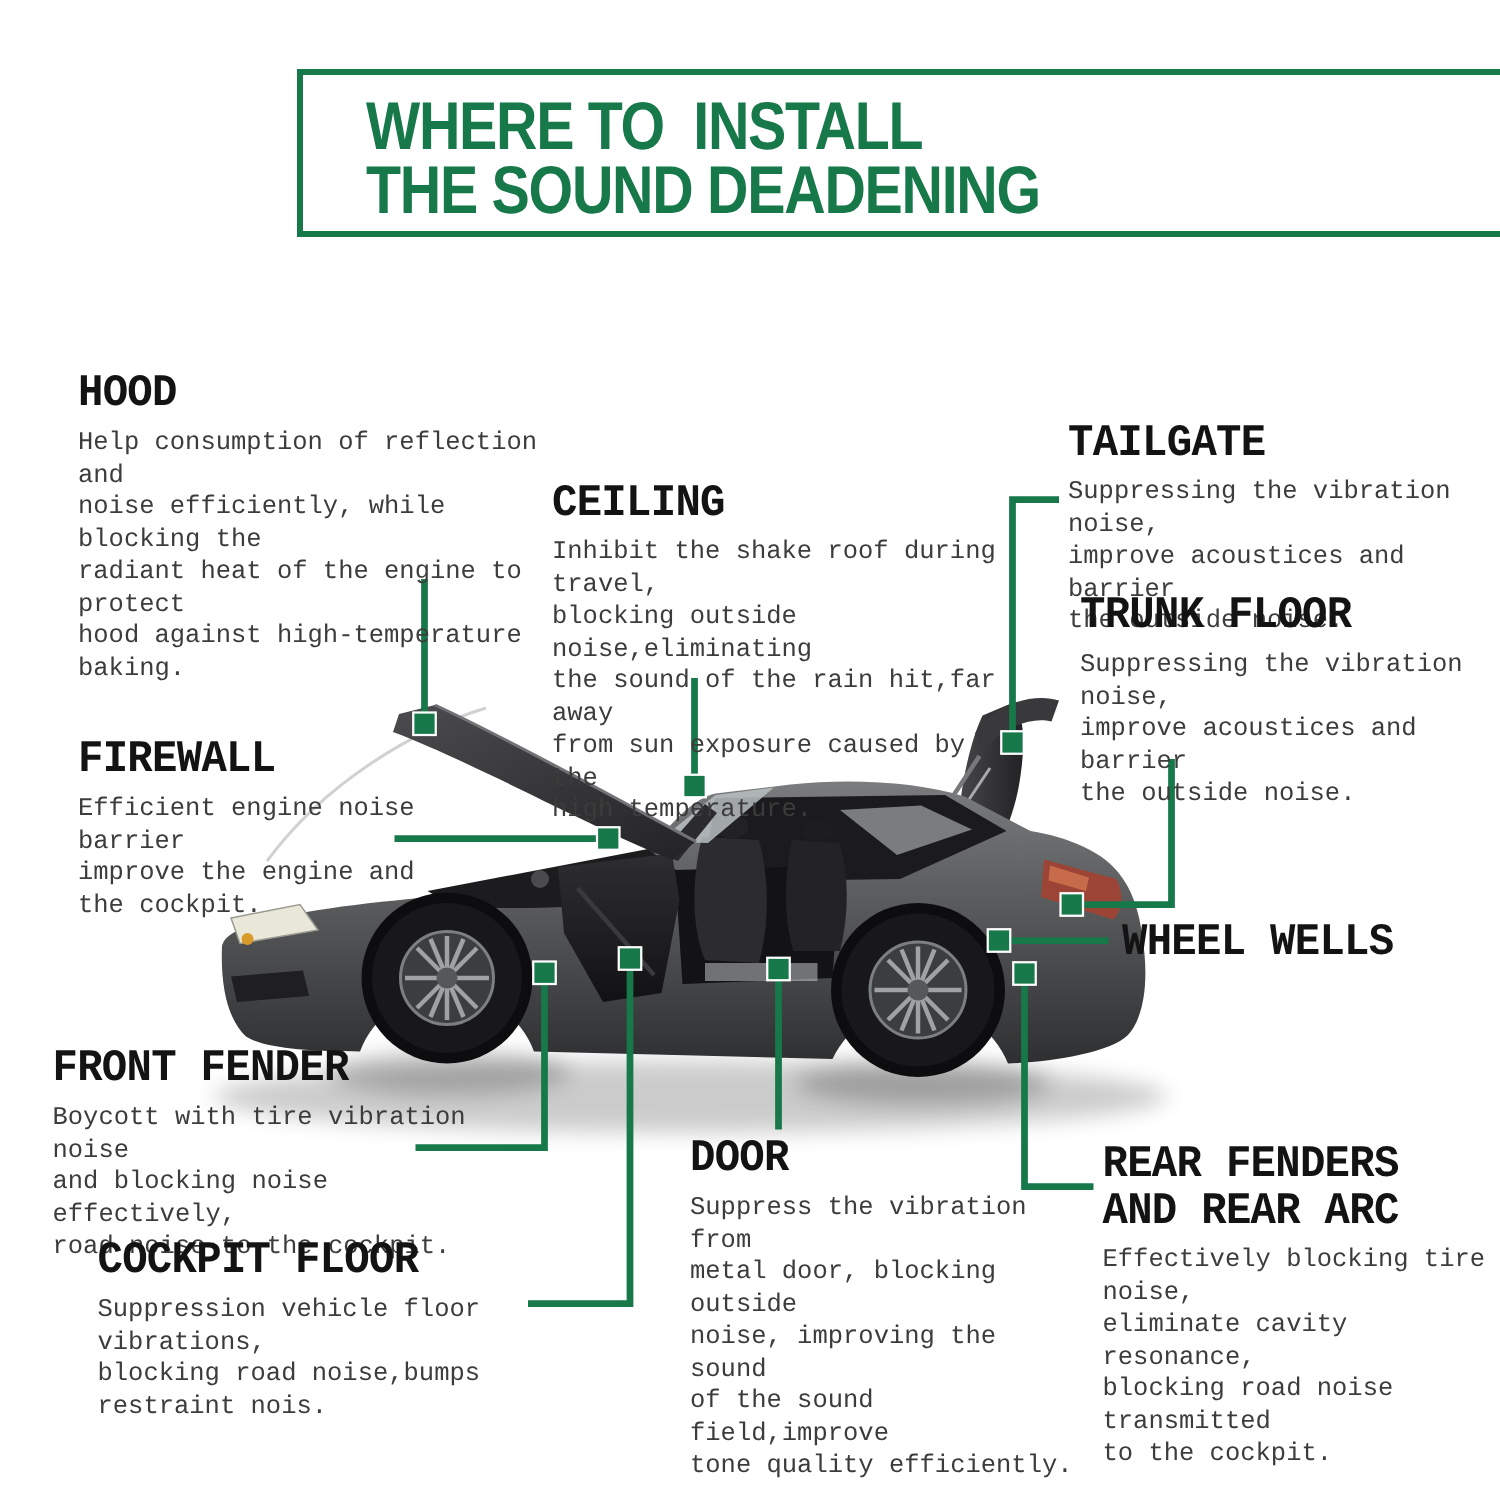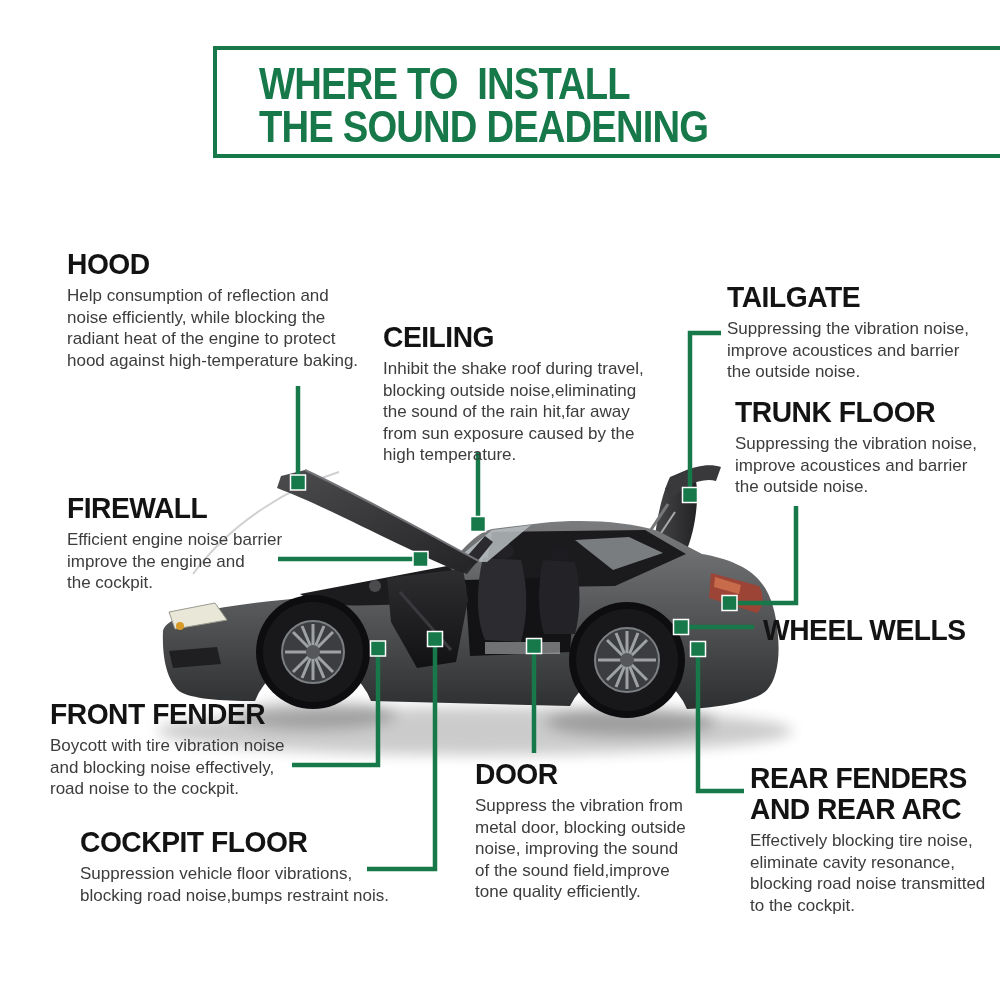--- a/index.html
+++ b/index.html
@@ -1,29 +1,29 @@
 <!DOCTYPE html>
 <html><head>
 <meta charset="utf-8">
 <style>
   html,body{margin:0;padding:0;background:#ffffff;}
   body{width:1000px;height:1000px;overflow:hidden;position:relative;
        font-family:"Liberation Sans", sans-serif;}
-  .stage{position:absolute;left:15px;top:0;width:816px;height:1000px;}
+  .stage{position:absolute;left:0;top:0;width:816px;height:1000px;}
 
   
   .title-box{position:absolute;left:198px;top:46px;width:830px;height:104px;
              border:4px solid #17784A;background:#ffffff;}
   .title{position:absolute;left:42px;top:12px;margin:0;
          color:#17784A;font-weight:bold;font-size:45px;line-height:43px;
          letter-spacing:-1px;transform:scaleX(0.85);transform-origin:left top;
          white-space:pre;}
 
   
-  .sec{position:absolute;}
+  .sec{position:absolute;font-family:Liberation Mono, monospace;}
   .sec h2{margin:0;font-size:30px;line-height:31px;font-weight:bold;color:#131313;
           letter-spacing:-0.5px;transform:scaleX(0.94);transform-origin:left top;
           white-space:pre-line;}
   .sec p{margin:6px 0 0 0;font-size:17px;line-height:21.5px;color:#3c3c3c;
          white-space:pre-line;}
 
   .sec.hood{left:52px;top:248px;width:310px;}
   .sec.ceiling{left:368px;top:298px;width:300px;margin-top:23px;}
   .sec.tailgate{left:712px;top:258px;width:280px;margin-top:23px;}
   .sec.trunk{left:720px;top:396px;width:280px;}

